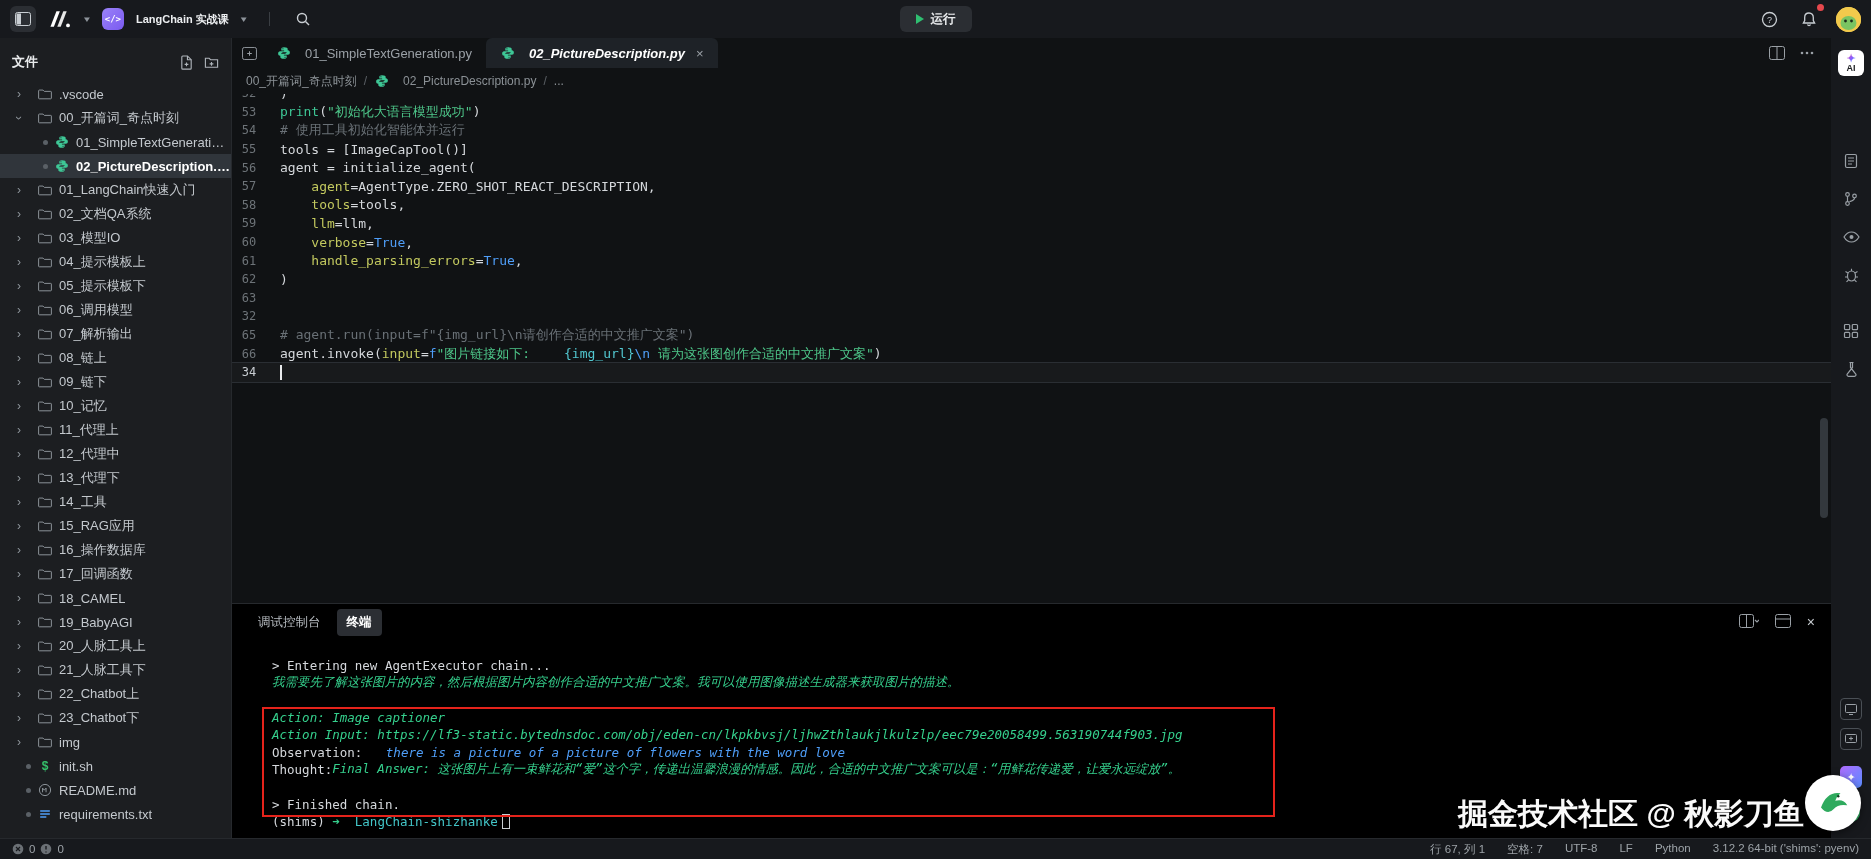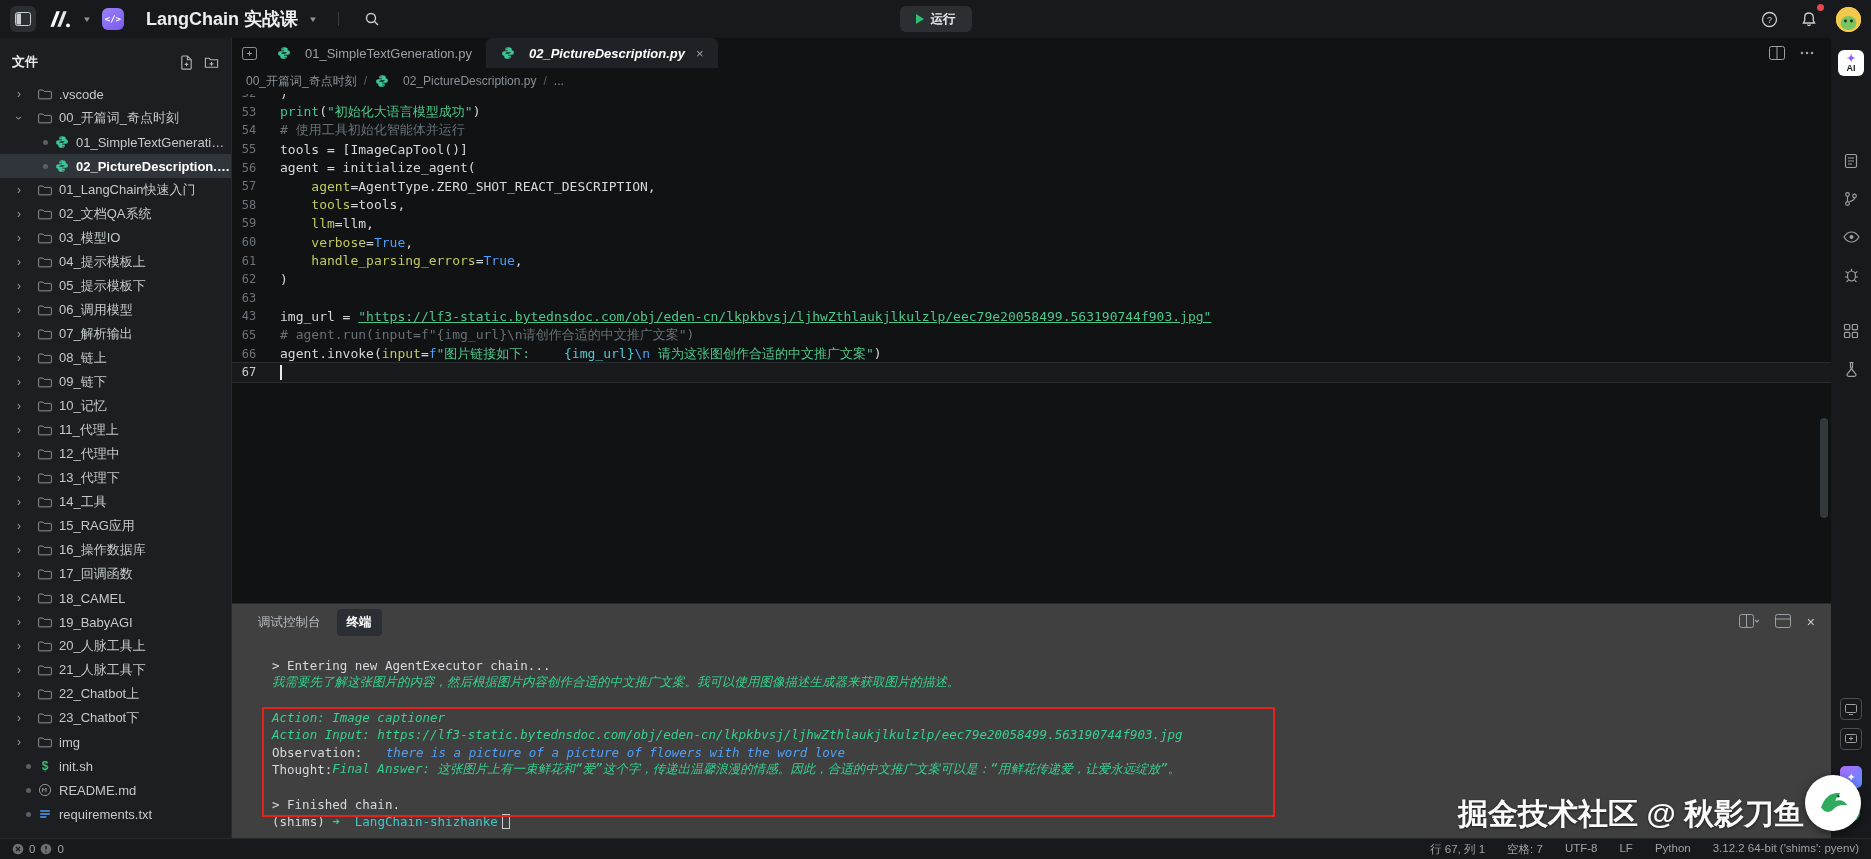--- a/index.html
+++ b/index.html
@@ -12,21 +12,21 @@
     padding:0 10px; flex:0 0 38px; position:relative; }
   .tb-left { display:flex; align-items:center; gap:10px; }
   .icon-btn { width:26px; height:26px; border-radius:6px; display:flex; align-items:center;
     justify-content:center; cursor:pointer; }
   .icon-btn.boxed { background:#2b2e33; }
   .chev-s { color:#8d939a; font-size:10px; transform:scaleY(.8); }
   .proj-icon { width:22px; height:22px; border-radius:6px;
     background:linear-gradient(135deg,#9a82f8,#7a5af0); color:#fff; font-size:9px;
     font-weight:bold; display:flex; align-items:center; justify-content:center;
     font-family:"DejaVu Sans Mono",monospace; }
-  .proj-name { font-size:18px; font-weight:bold; color:#eceef0; margin-left:12px; }
+  .proj-name { font-size:11px; font-weight:bold; color:#eceef0; margin-left:2px; }
   .tb-sep { width:1px; height:14px; background:#3a3e43; margin:0 10px; }
   .run-btn { position:absolute; left:50%; transform:translateX(-50%); top:6px;
     height:26px; background:#2b2e33; border-radius:6px; display:flex; align-items:center;
     gap:7px; padding:0 16px; cursor:pointer; }
   .run-btn .play { width:0; height:0; border-left:8px solid #2fbf71;
     border-top:5px solid transparent; border-bottom:5px solid transparent; }
   .run-btn span.lbl { color:#e8eaec; font-size:12.5px; font-weight:bold; }
   .tb-right { margin-left:auto; display:flex; align-items:center; gap:14px; }
   .bell-wrap { position:relative; }
   .bell-dot { position:absolute; top:-2px; right:-2px; width:7px; height:7px;
@@ -81,21 +81,21 @@
   .c-t { color:#d5d8dc; } .c-f { color:#3ec796; } .c-s { color:#4ec78a; }
   .c-c { color:#697076; } .c-p { color:#c3c95f; } .c-k { color:#4f9ef8; }
   .c-h { color:#52c7d0;margin-left:26px; } .c-u { text-decoration:underline; }
   .caret { display:inline-block; width:2px; height:15px; background:#e8eaec;
     vertical-align:middle; }
   .scroll-thumb { position:absolute; right:3px; top:324px; width:8px; height:100px;
     background:#33383d; border-radius:4px; }
 
   
   .terminal { flex:0 0 235px; border-top:1px solid #26292d; position:relative;
-    display:flex; flex-direction:column; background:#404040; }
+    display:flex; flex-direction:column; background:#000000; }
   .term-header { height:36px; flex:0 0 36px; display:flex; align-items:center;
     padding:0 16px; gap:6px; }
   .term-tab { font-size:12.5px; color:#b9bec3; padding:5px 10px; border-radius:4px;
     cursor:pointer; }
   .term-tab.active { background:#2b2e33; color:#ffffff; font-weight:bold; }
   .term-actions { margin-left:auto; display:flex; gap:16px; color:#9aa0a6; }
   .term-body { flex:1; position:relative; padding:17px 0 0 40px;
     font-family:"DejaVu Sans Mono",monospace; font-size:12.5px; }
   .tline { height:17.3px; white-space:pre; display:flex; align-items:center; }
   .c-g { color:#35d08d; font-style:italic; }
@@ -603,24 +603,24 @@
             <div class="cline"><span class="ln">54</span><span class="lbody"><span class="c-c"># 使用工具初始化智能体并运行</span></span></div>
             <div class="cline"><span class="ln">55</span><span class="lbody"><span class="c-t">tools = [ImageCapTool()]</span></span></div>
             <div class="cline"><span class="ln">56</span><span class="lbody"><span class="c-t">agent = initialize_agent(</span></span></div>
             <div class="cline"><span class="ln">57</span><span class="lbody"><span class="c-t">    </span><span class="c-p">agent</span><span class="c-t">=AgentType.ZERO_SHOT_REACT_DESCRIPTION,</span></span></div>
             <div class="cline"><span class="ln">58</span><span class="lbody"><span class="c-t">    </span><span class="c-p">tools</span><span class="c-t">=tools,</span></span></div>
             <div class="cline"><span class="ln">59</span><span class="lbody"><span class="c-t">    </span><span class="c-p">llm</span><span class="c-t">=llm,</span></span></div>
             <div class="cline"><span class="ln">60</span><span class="lbody"><span class="c-t">    </span><span class="c-p">verbose</span><span class="c-t">=</span><span class="c-k">True</span><span class="c-t">,</span></span></div>
             <div class="cline"><span class="ln">61</span><span class="lbody"><span class="c-t">    </span><span class="c-p">handle_parsing_errors</span><span class="c-t">=</span><span class="c-k">True</span><span class="c-t">,</span></span></div>
             <div class="cline"><span class="ln">62</span><span class="lbody"><span class="c-t">)</span></span></div>
             <div class="cline"><span class="ln">63</span><span class="lbody"></span></div>
-            <div class="cline"><span class="ln">43</span><span class="lbody"><span class="c-t">img_url = </span><span class="c-s c-u">"https://lf3-static.bytednsdoc.com/obj/eden-cn/lkpkbvsj/ljhwZthlaukjlkulzlp/eec79e20058499.563190744f903.jpg"</span></span></div>
+            <div class="cline"><span class="ln">32</span></div>
             <div class="cline"><span class="ln">65</span><span class="lbody"><span class="c-c"># agent.run(input=f"{img_url}\n请创作合适的中文推广文案")</span></span></div>
             <div class="cline"><span class="ln">66</span><span class="lbody"><span class="c-t">agent.invoke(</span><span class="c-p">input</span><span class="c-t">=</span><span class="c-k">f</span><span class="c-s">"图片链接如下: </span><span class="c-h">{img_url}</span><span class="c-k">\n</span><span class="c-s"> 请为这张图创作合适的中文推广文案"</span><span class="c-t">)</span></span></div>
-            <div class="cline cur"><span class="ln">67</span><span class="lbody"><span class="caret"></span></span></div>
+            <div class="cline cur"><span class="ln">34</span><span class="lbody"><span class="caret"></span></span></div>
           </div>
         <div class="scroll-thumb"></div>
       </div>
 
       <div class="terminal">
         <div class="term-header">
           <span class="term-tab">调试控制台</span>
           <span class="term-tab active">终端</span>
           <div class="term-actions">
             <span>

